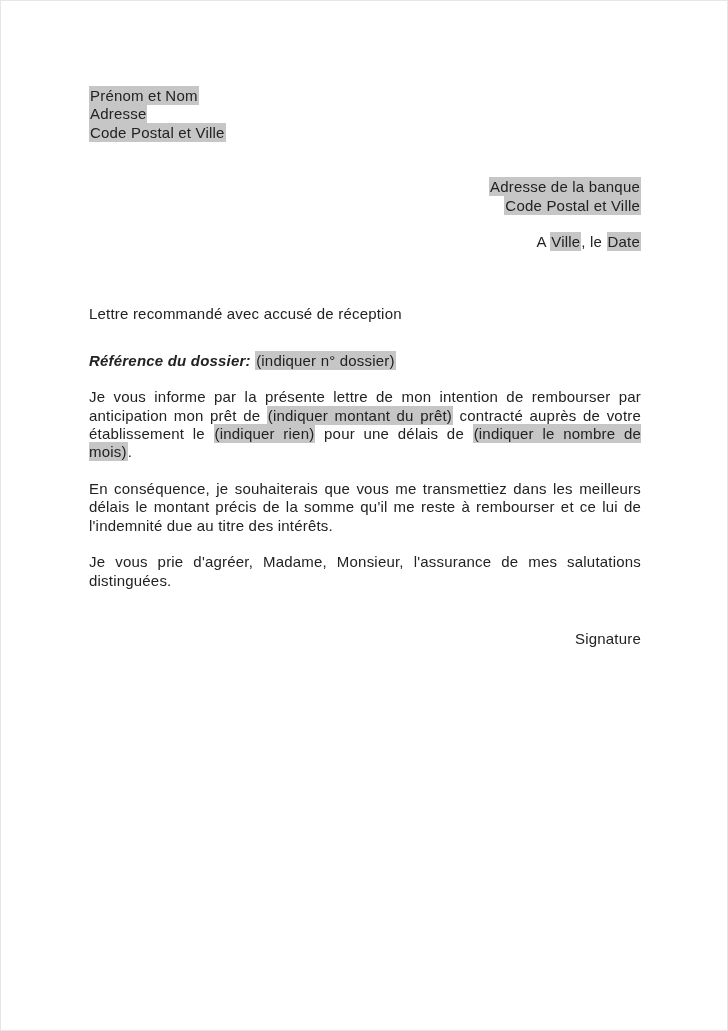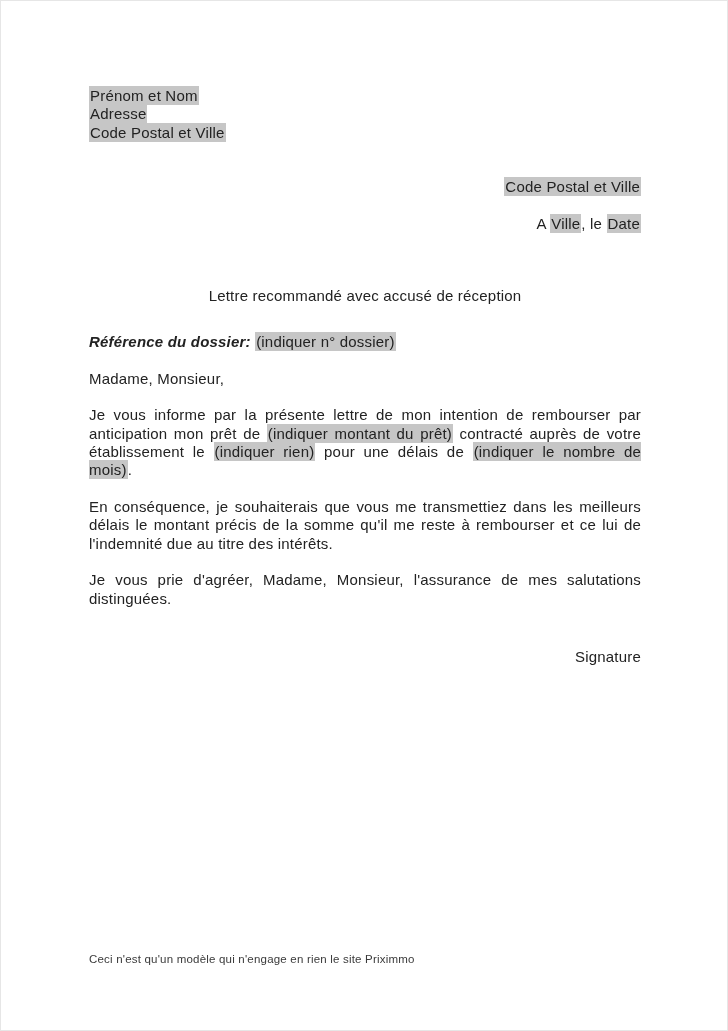--- a/index.html
+++ b/index.html
@@ -33,21 +33,20 @@
   .recipient-block {
     margin-top: 36px;
     text-align: right;
   }
   .date-line {
     margin-top: 18px;
     text-align: right;
   }
   .subject-line {
     margin-top: 54px;
-    text-align: center;
   }
   .reference-line {
     margin-top: 28px;
   }
   .ref-label {
     font-weight: bold;
     font-style: italic;
   }
   .salutation {
     margin-top: 18px;
@@ -75,34 +74,33 @@
 
 <div class="page">
 
   <div>
     <div class="block-line"><span class="hl">Prénom et Nom</span></div>
     <div class="block-line"><span class="hl">Adresse</span></div>
     <div class="block-line"><span class="hl">Code Postal et Ville</span></div>
   </div>
 
   <div class="recipient-block">
+    <div class="block-line"><span class="hl">Adresse de la banque</span></div>
     <div class="block-line"><span class="hl">Code Postal et Ville</span></div>
   </div>
 
   <div class="date-line"><span>A </span><span class="hl">Ville</span><span>, le </span><span class="hl">Date</span></div>
 
   <div class="subject-line">Lettre recommandé avec accusé de réception</div>
 
   <div class="reference-line"><span class="ref-label">Référence du dossier:</span> <span class="hl">(indiquer n° dossier)</span></div>
 
-  <div class="salutation">Madame, Monsieur,</div>
 
   <div class="para"><span>Je vous informe par la présente lettre de mon intention de rembourser par anticipation mon prêt de </span><span class="hl">(indiquer montant du prêt)</span><span> contracté auprès de votre établissement le </span><span class="hl">(indiquer rien)</span><span> pour une délais de </span><span class="hl">(indiquer le nombre de mois)</span><span>.</span></div>
 
   <div class="para">En conséquence, je souhaiterais que vous me transmettiez dans les meilleurs délais le montant précis de la somme qu'il me reste à rembourser et ce lui de l'indemnité due au titre des intérêts.</div>
 
   <div class="para">Je vous prie d'agréer, Madame, Monsieur, l'assurance de mes salutations distinguées.</div>
 
   <div class="signature-line">Signature</div>
 
-  <div class="footer-note">Ceci n'est qu'un modèle qui n'engage en rien le site Priximmo</div>
 
 </div>
 
 </body></html>

